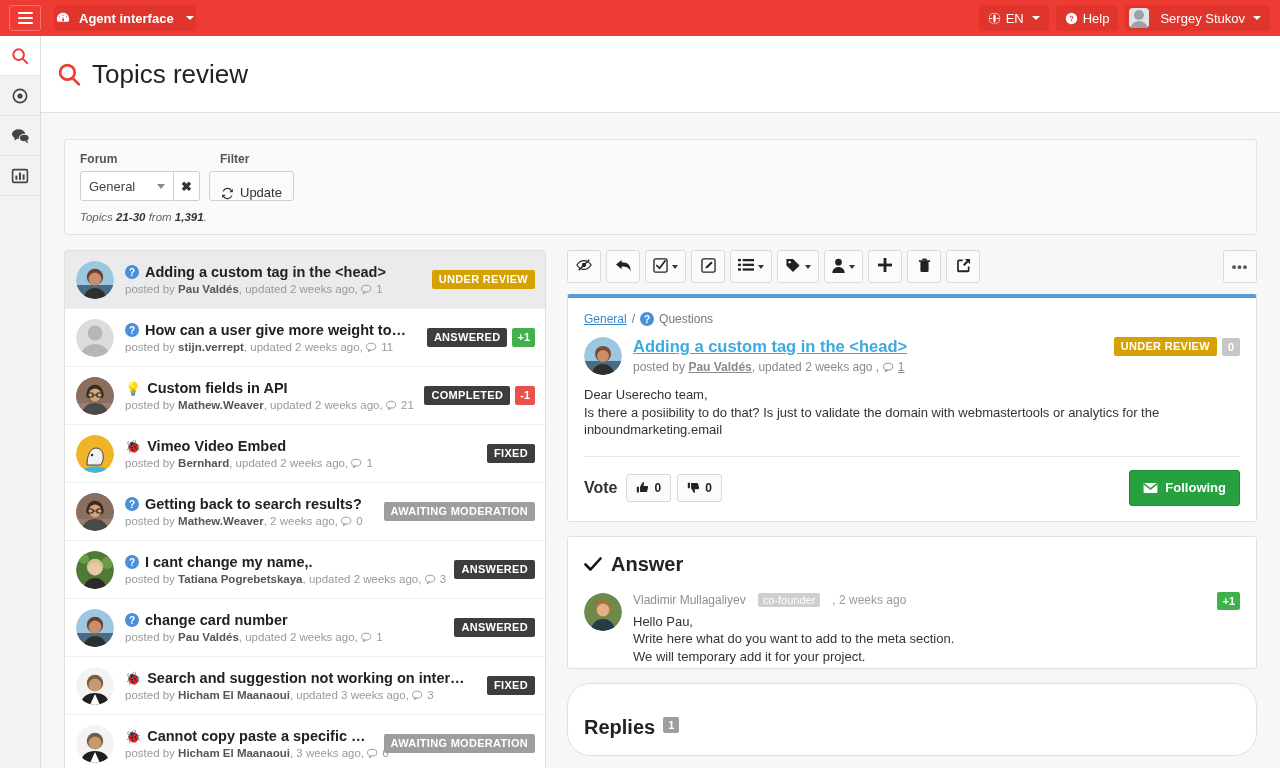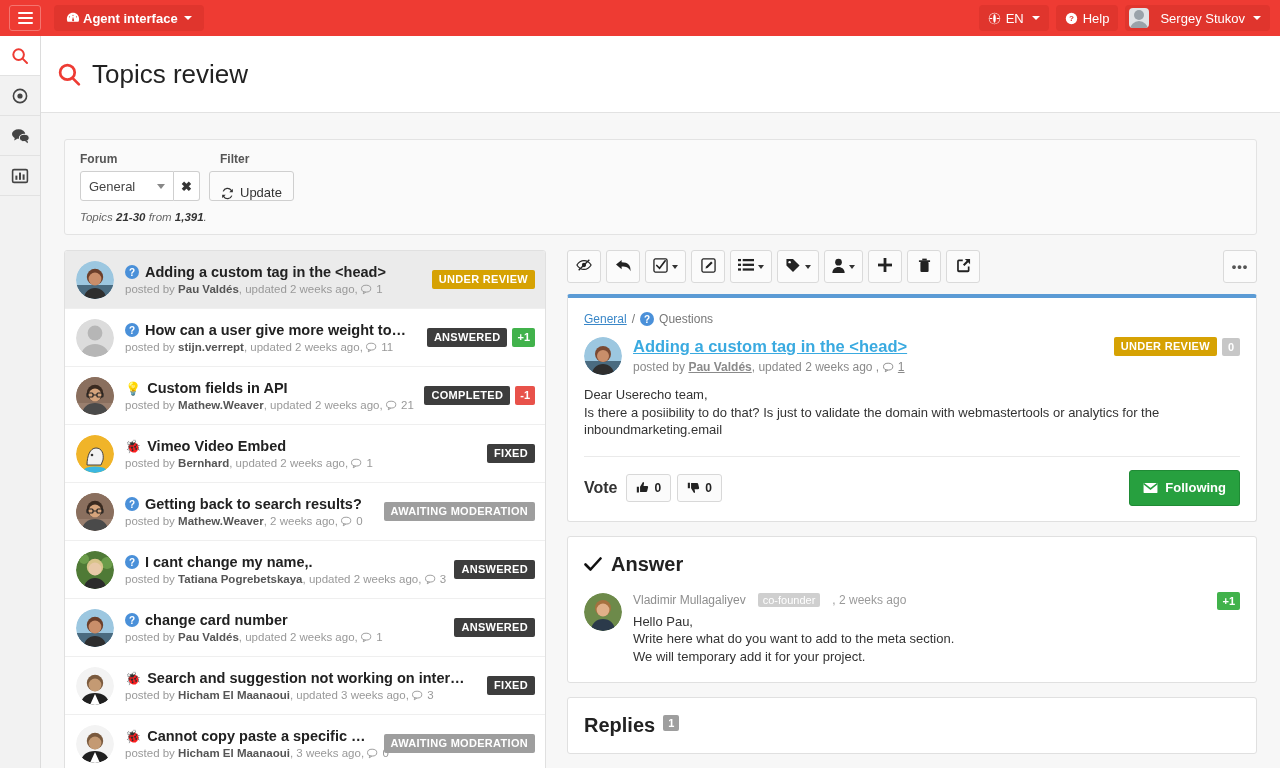--- a/index.html
+++ b/index.html
@@ -19,22 +19,22 @@
   }
   .burger{
     margin-left:9px; width:32px; height:26px;
     background:#ee3b33; border:1px solid #f4756f; border-radius:3px;
     display:flex; flex-direction:column; justify-content:center; align-items:center; gap:3px;
     cursor:pointer;
   }
   .burger span{ display:block; width:15px; height:2px; background:#fff; border-radius:1px; }
   .agent-btn{
     margin-left:13px; height:26px; background:#e0352d; border:none; border-radius:4px;
-    color:#fff; font-size:13px; font-weight:bold; padding:0 12px;
-    display:flex; align-items:center; gap:3px; cursor:pointer;
+    color:#fff; font-size:13px; font-weight:bold; padding:0 2px;
+    display:flex; align-items:center; gap:9px; cursor:pointer;
     font-family:"Liberation Sans", sans-serif;
   }
   .topbar-right{ margin-left:auto; display:flex; align-items:center; gap:7px; margin-right:10px; }
   .tb-btn{
     height:26px; background:#e0352d; border:none; border-radius:4px;
     color:#fff; font-size:13px; padding:0 9px;
     display:flex; align-items:center; gap:5px; cursor:pointer;
     font-family:"Liberation Sans", sans-serif;
   }
   .tb-btn.user{ padding-left:4px; }
@@ -210,33 +210,33 @@
     display:flex;align-items:center;gap:5px;padding:0 9px;font-size:12px;font-weight:bold;color:#222;
     cursor:pointer; margin-right:6px;
   }
   .follow-btn{
     margin-left:auto; height:36px; background:#27a03f; border:1px solid #1f8b35; border-radius:3px;
     color:#fff; font-size:13px; font-weight:bold; display:flex;align-items:center;gap:7px;padding:0 13px;
     cursor:pointer; font-family:"Liberation Sans", sans-serif;text-align:center;
   }
 
   
-  .card.answer{ padding:16px 16px 17px 16px; }
+  .card.answer{ padding:16px 16px 3px 16px; }
   .answer-h{ font-size:20px; font-weight:bold; color:#222; display:flex; align-items:center; gap:9px; }
   .answer-body{ display:flex; gap:11px; margin-top:17px; }
   .ab-avatar{ width:38px;height:38px;border-radius:50%; flex:0 0 38px; overflow:hidden; }
   .ab-main{ flex:1 1 auto; min-width:0; }
   .ab-meta{ font-size:12px; color:#9a9a9a; display:flex; align-items:center; gap:12px; }
   .ab-name{ color:#8e8e8e; }
   .tag-pill{ background:#cfcfcf; color:#fff; font-size:11px; padding:1px 5px; border-radius:2px; }
   .ab-text{ margin-top:6px; font-size:13px; line-height:17.5px; color:#333; }
   .ab-right{ flex:0 0 auto; }
 
   
-  .card.replies{ padding:16px 16px 16px 16px; }
+  .card.replies{ padding:32px 16px 16px 16px;border-radius:23px; }
   .replies-h{ font-size:20px; font-weight:bold; color:#222; display:flex; align-items:center; gap:8px; }
   .replies-count{
     background:#9e9e9e; color:#fff; font-size:11px; font-weight:bold; padding:2px 5px; border-radius:2px;
     position:relative; top:-3px;
   }
 
   
   .av{ width:100%; height:100%; display:block; }
 </style>
 </head>

